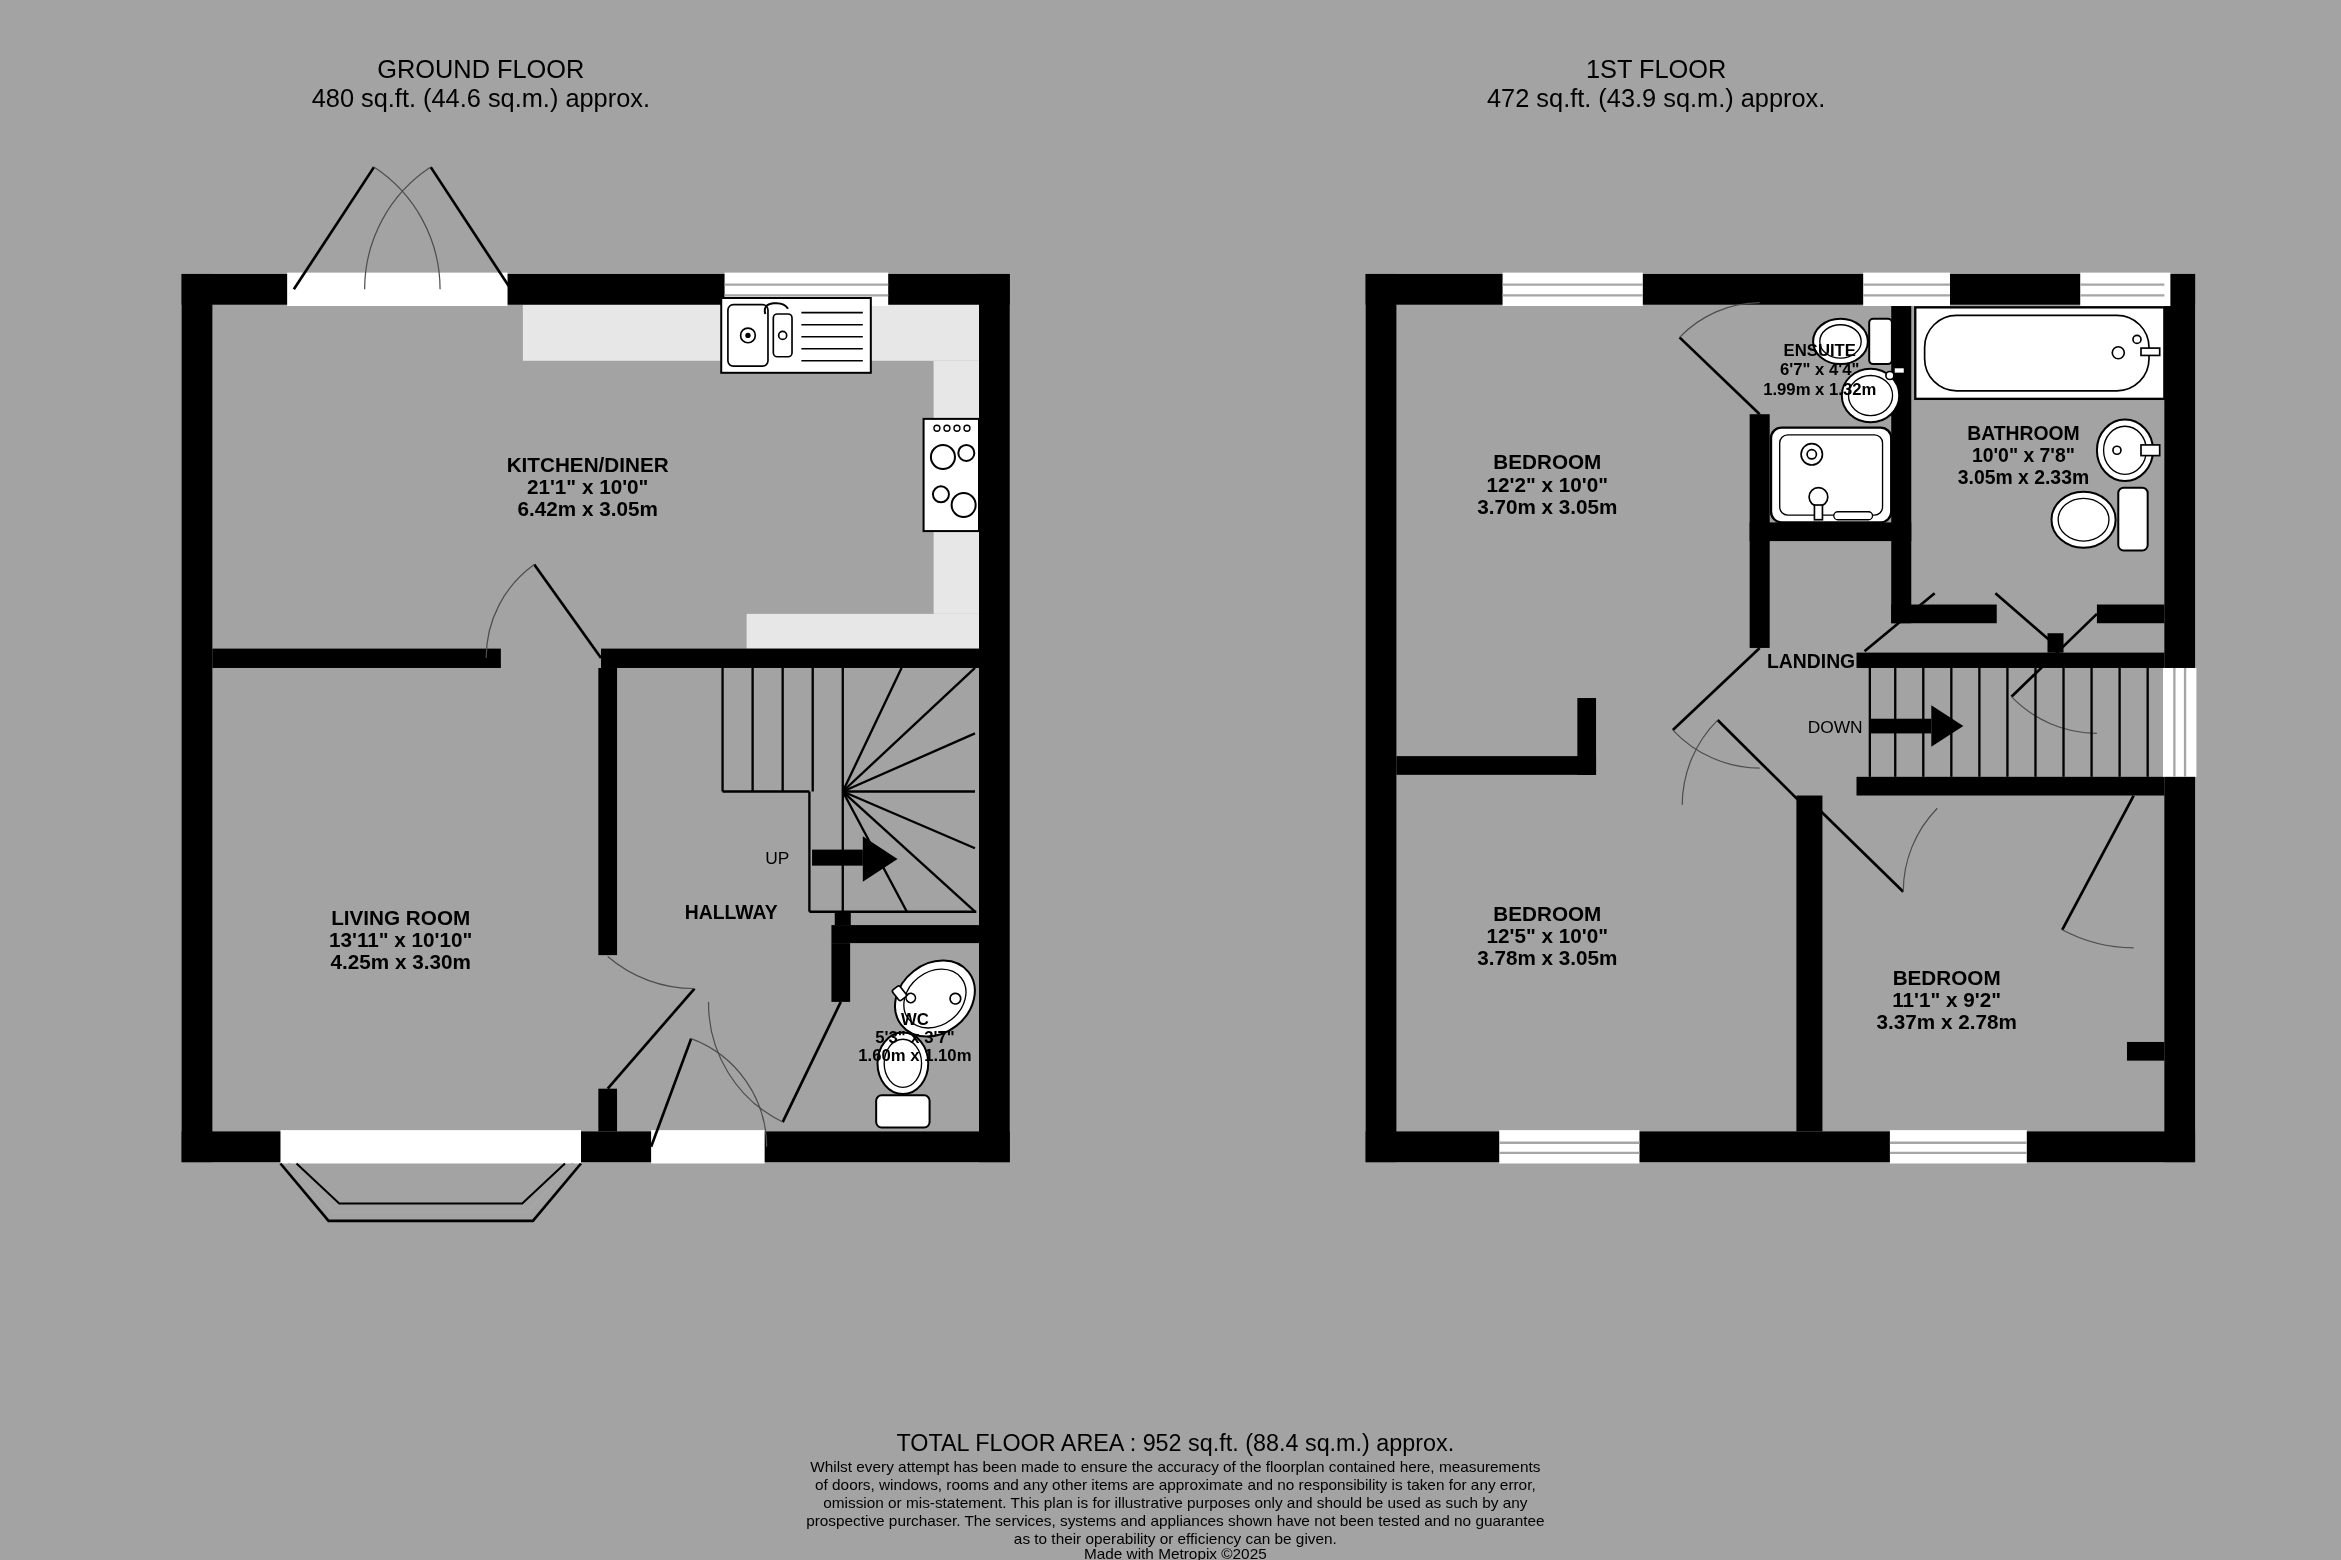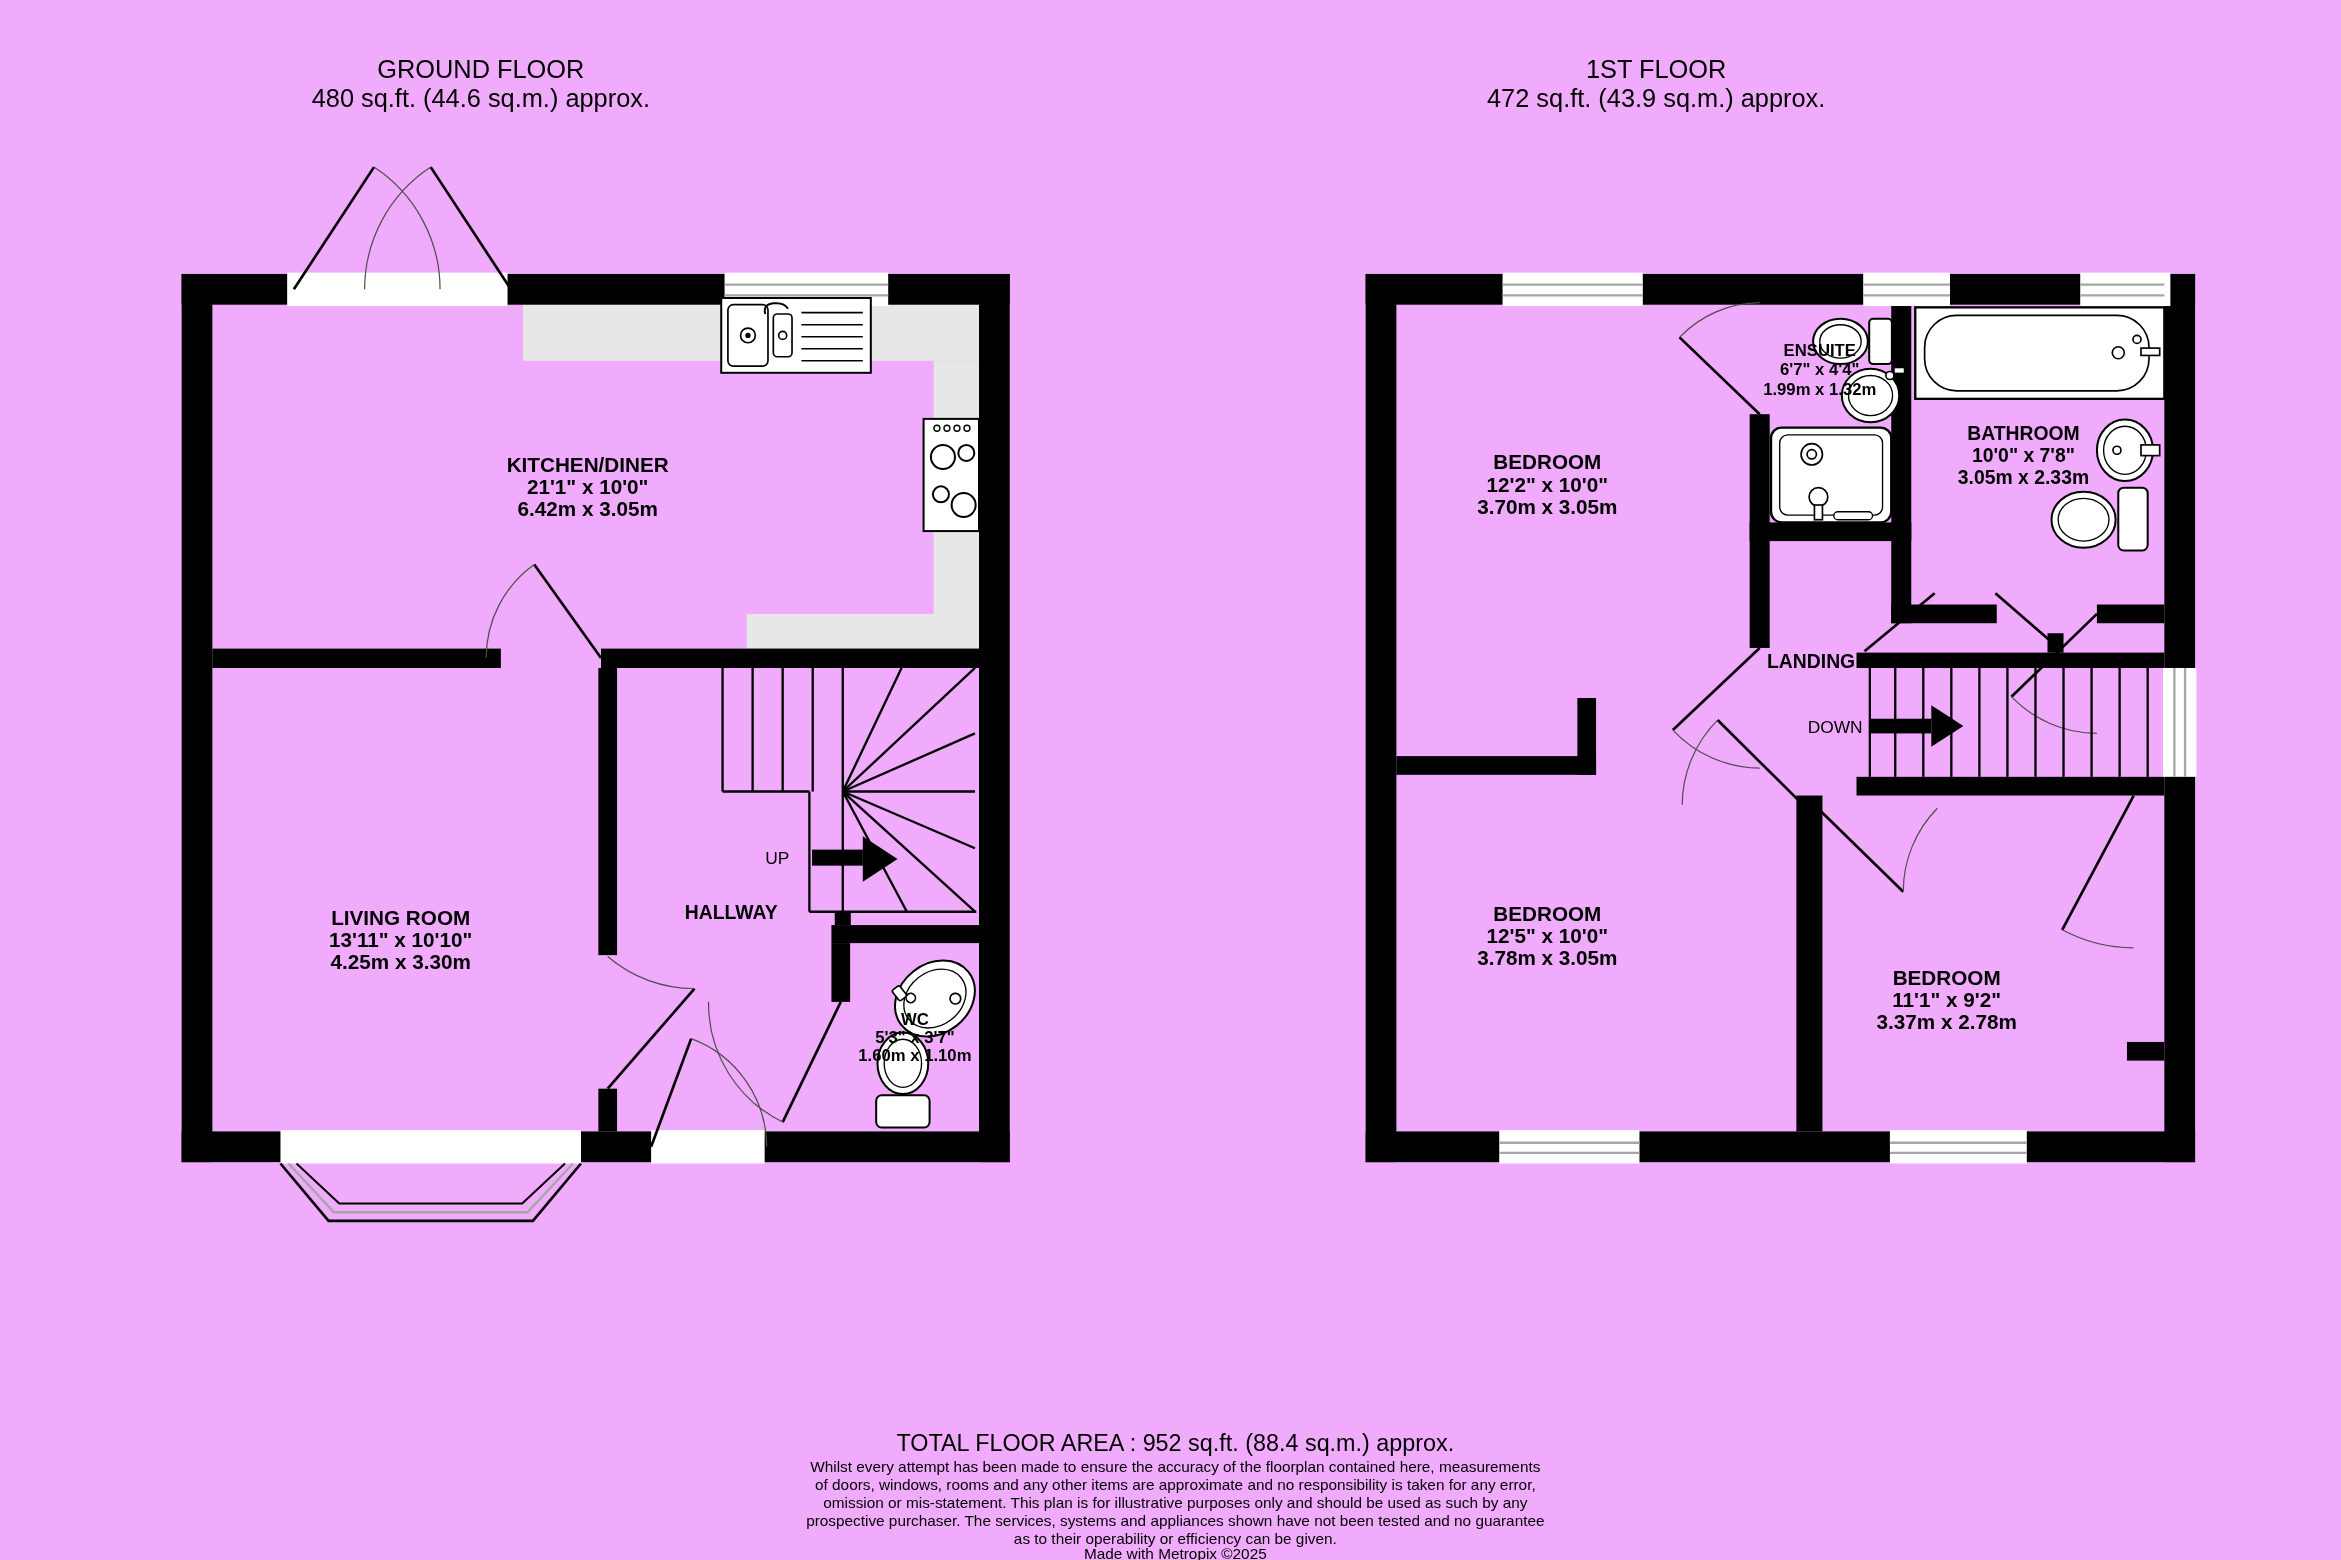--- a/index.html
+++ b/index.html
@@ -1,16 +1,16 @@
 <!DOCTYPE html>
 <html style="font-size:10.7px"><head>
 <meta charset="utf-8">
 <style>
   html,body{margin:0;padding:0;background:#ffffff;}
-  .page{position:relative;width:2342px;height:1561px;background:#f0abfc;overflow:hidden;
+  .page{position:relative;width:2342px;height:1561px;background:#a3a3a3;overflow:hidden;
         font-family:"Liberation Sans", sans-serif;}
   svg{display:block;}
   text{fill:#000000;}
   .title{font-size:38px;font-weight:400;}
   .room{font-weight:700;font-size:31px;}
   .room-sm{font-weight:700;font-size:25px;}
   .room-md{font-weight:700;font-size:29px;}
   .dir{font-size:26px;font-weight:400;}
   .total{font-size:35px;font-weight:400;}
   .disc{font-size:23px;font-weight:400;}

